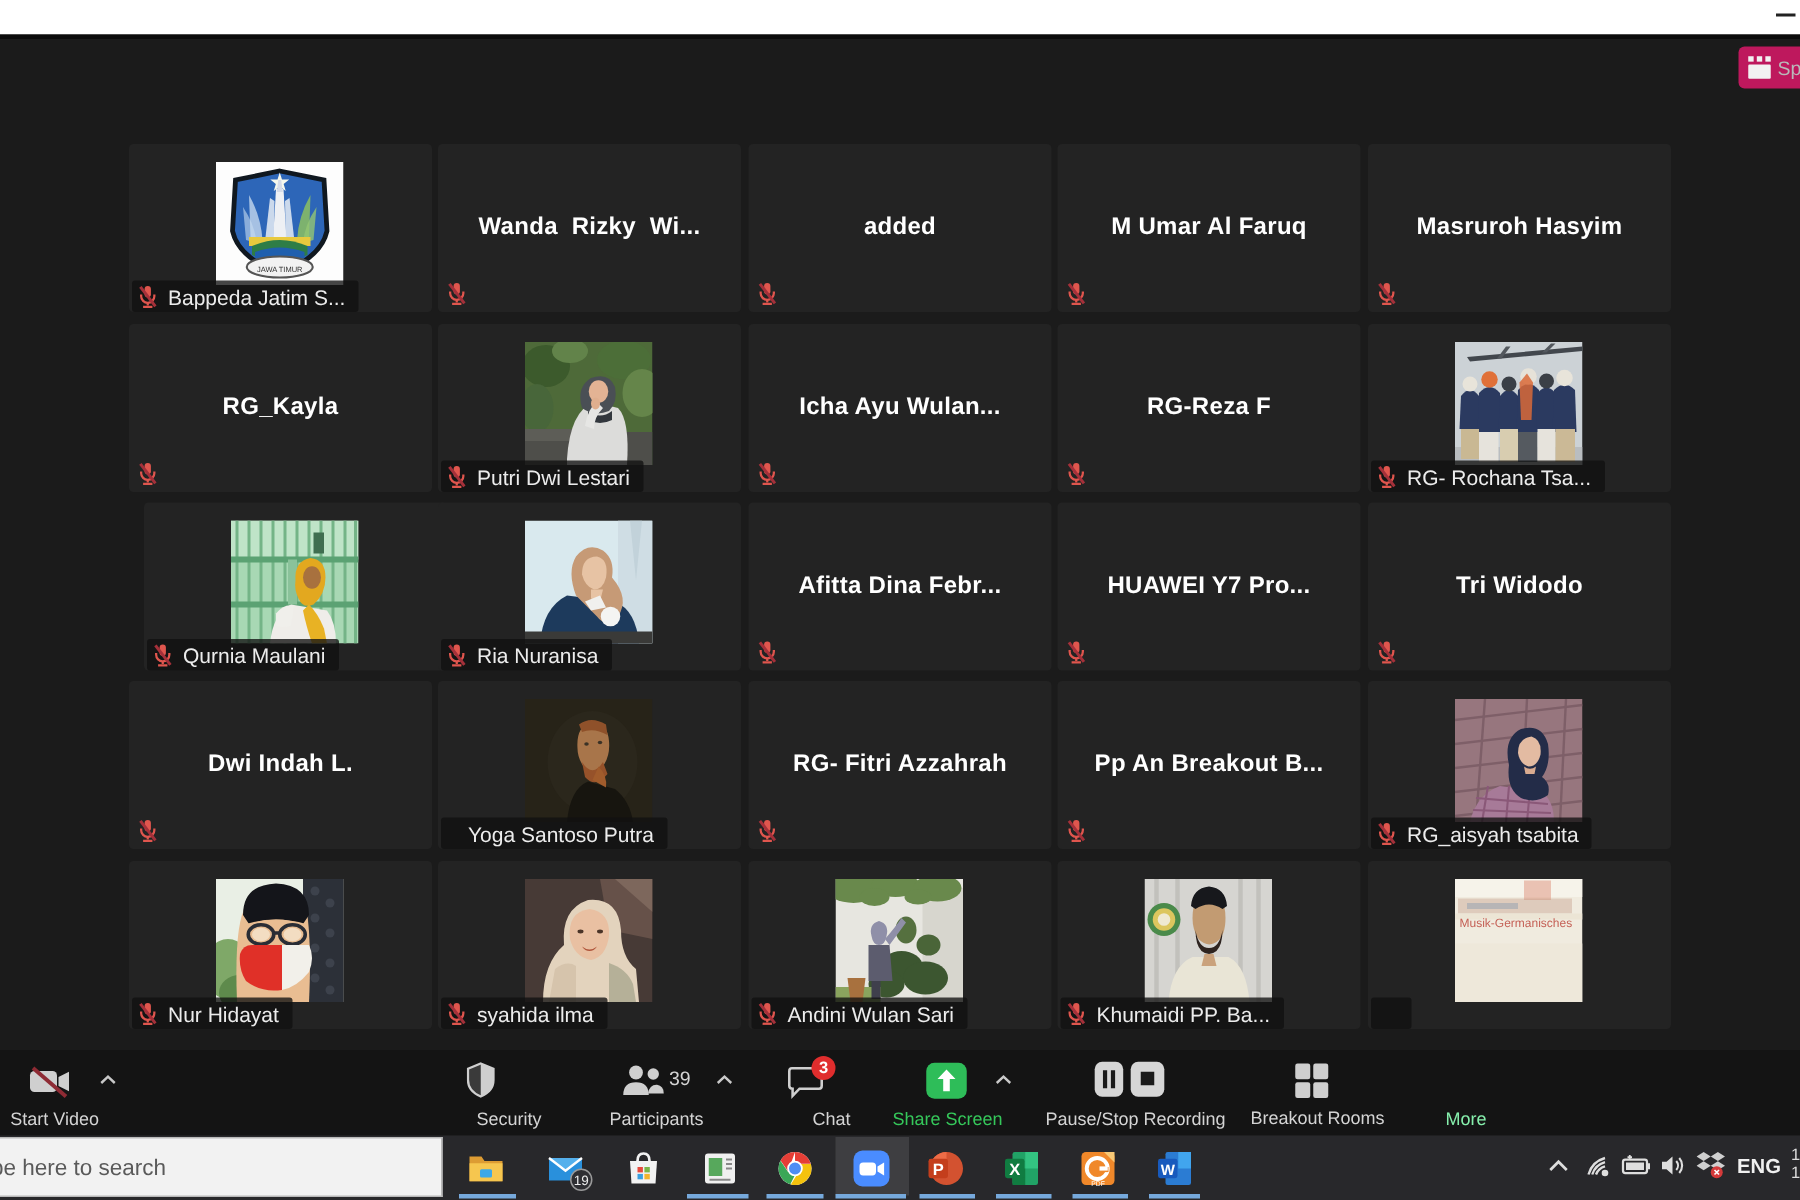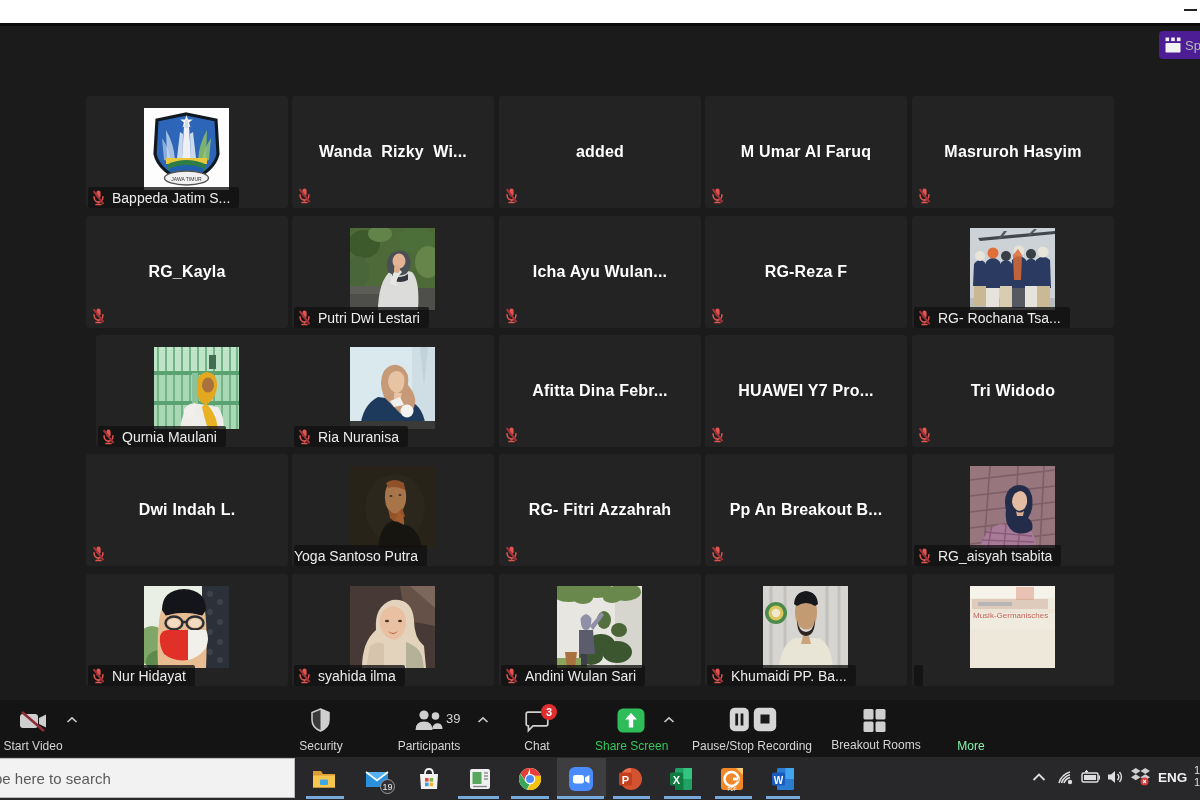--- a/index.html
+++ b/index.html
@@ -9,32 +9,32 @@
 
 #whitebar{left:0;top:0;width:1200px;height:23px;background:#fff}
 #minidash{left:1184px;top:9px;width:13px;height:2px;background:#222}
 #appline{left:0;top:23px;width:1200px;height:3px;background:#0c0c0c}
 
 #recpill{left:0;top:29px;width:148px;height:29px;background:#0f0f0f;border-radius:0 3px 3px 0;color:#c9c9c9;font-size:13px}
 #rectxt{left:5px;top:7px}
 .pbar{top:8px;width:3.5px;height:11px;background:#f2f2f2;border-radius:1px}
 #stopsq{left:129px;top:8px;width:10.5px;height:10.5px;background:#f2f2f2;border-radius:1.5px}
 
-#spkbtn{left:1159px;top:31px;width:41px;height:28px;background:#4c1d95;border-radius:4px 0 0 4px;color:#b9b9b9;font-size:13px}
+#spkbtn{left:1159px;top:31px;width:41px;height:28px;background:#be185d;border-radius:4px 0 0 4px;color:#b9b9b9;font-size:13px}
 
 .tile{position:absolute;width:202px;height:112px;background:#232323;border-radius:3px}
 .cname{display:flex;height:100%;align-items:center;justify-content:center;color:#fff;font-weight:bold;font-size:16px;letter-spacing:.2px;white-space:pre}
 .mic{position:absolute;left:6px;bottom:4px;width:13px;height:16px}
 .lbl{position:absolute;left:2px;bottom:0;height:21px;background:rgba(17,17,17,.78);color:#ececec;font-size:14px;display:flex;align-items:center;padding:0 9px 0 4px;white-space:nowrap;border-radius:2px}
 .lbl .mic{position:static;margin-right:7px;flex:none}
-.lbl.nomic{padding-left:0}
+.lbl.nomic{padding-left:18px}
 .ph{position:absolute;left:58px;top:12px;width:85px;height:82px}
 
 #toolbar{left:0;top:700px;width:1200px;height:57px;background:#141414;color:#d4d4d4;font-size:12px}
-.titem{position:absolute;text-align:center;white-space:nowrap;color:#d4d4d4;font-size:12px}
+.titem{position:absolute;text-align:right;white-space:nowrap;color:#d4d4d4;font-size:12px}
 .caret{position:absolute;width:12px;height:8px}
 .greentxt{color:#35c75a}
 
 #taskbar{left:0;top:757px;width:1200px;height:43px;background:#28282b}
 #searchbox{left:0;top:758px;width:295px;height:40px;background:#f2f2f2;border:1px solid #b9b9b9;border-left:none;color:#5a5a5a;font-size:15px}
 .tbi{position:absolute;top:766px;width:26px;height:26px}
 .uline{position:absolute;top:796px;height:3px;background:#76a9dc}
 #zoomhl{left:557px;top:758px;width:49px;height:39px;background:#3e3e41}
 
 #dpanel{left:919px;top:619px;width:281px;height:123px;background:#2d2d2d;box-shadow:0 0 14px rgba(0,0,0,.55)}

